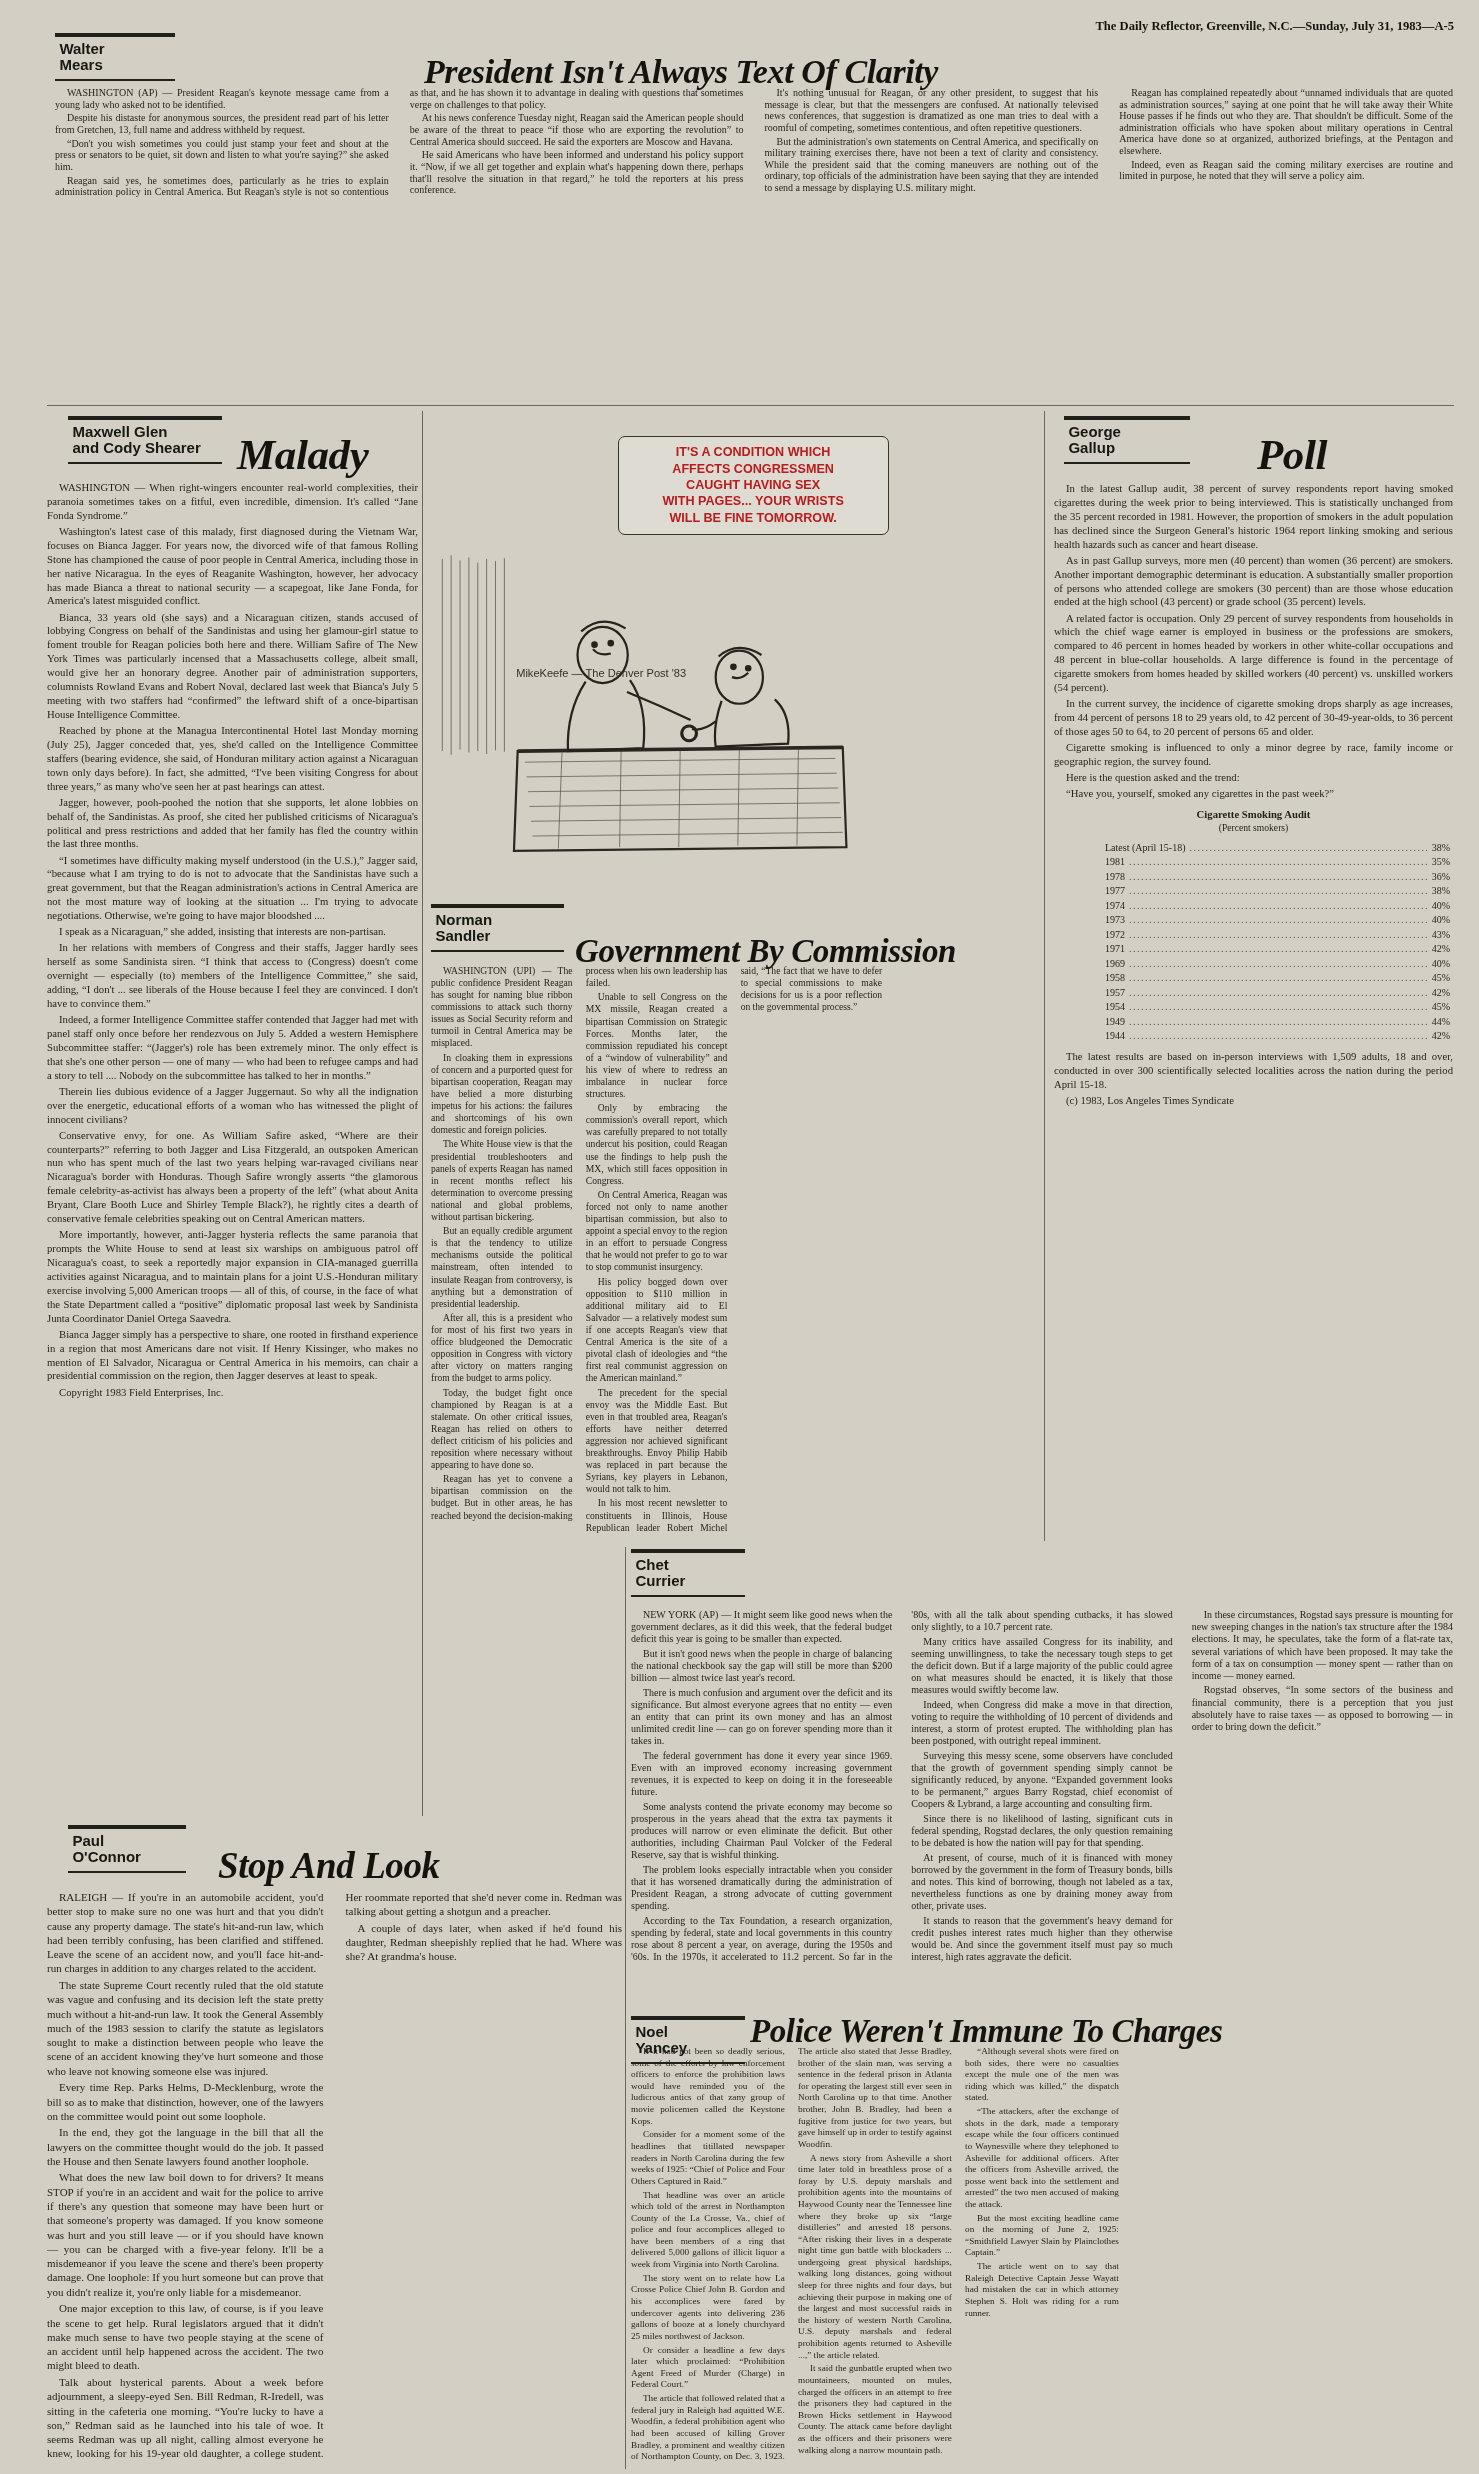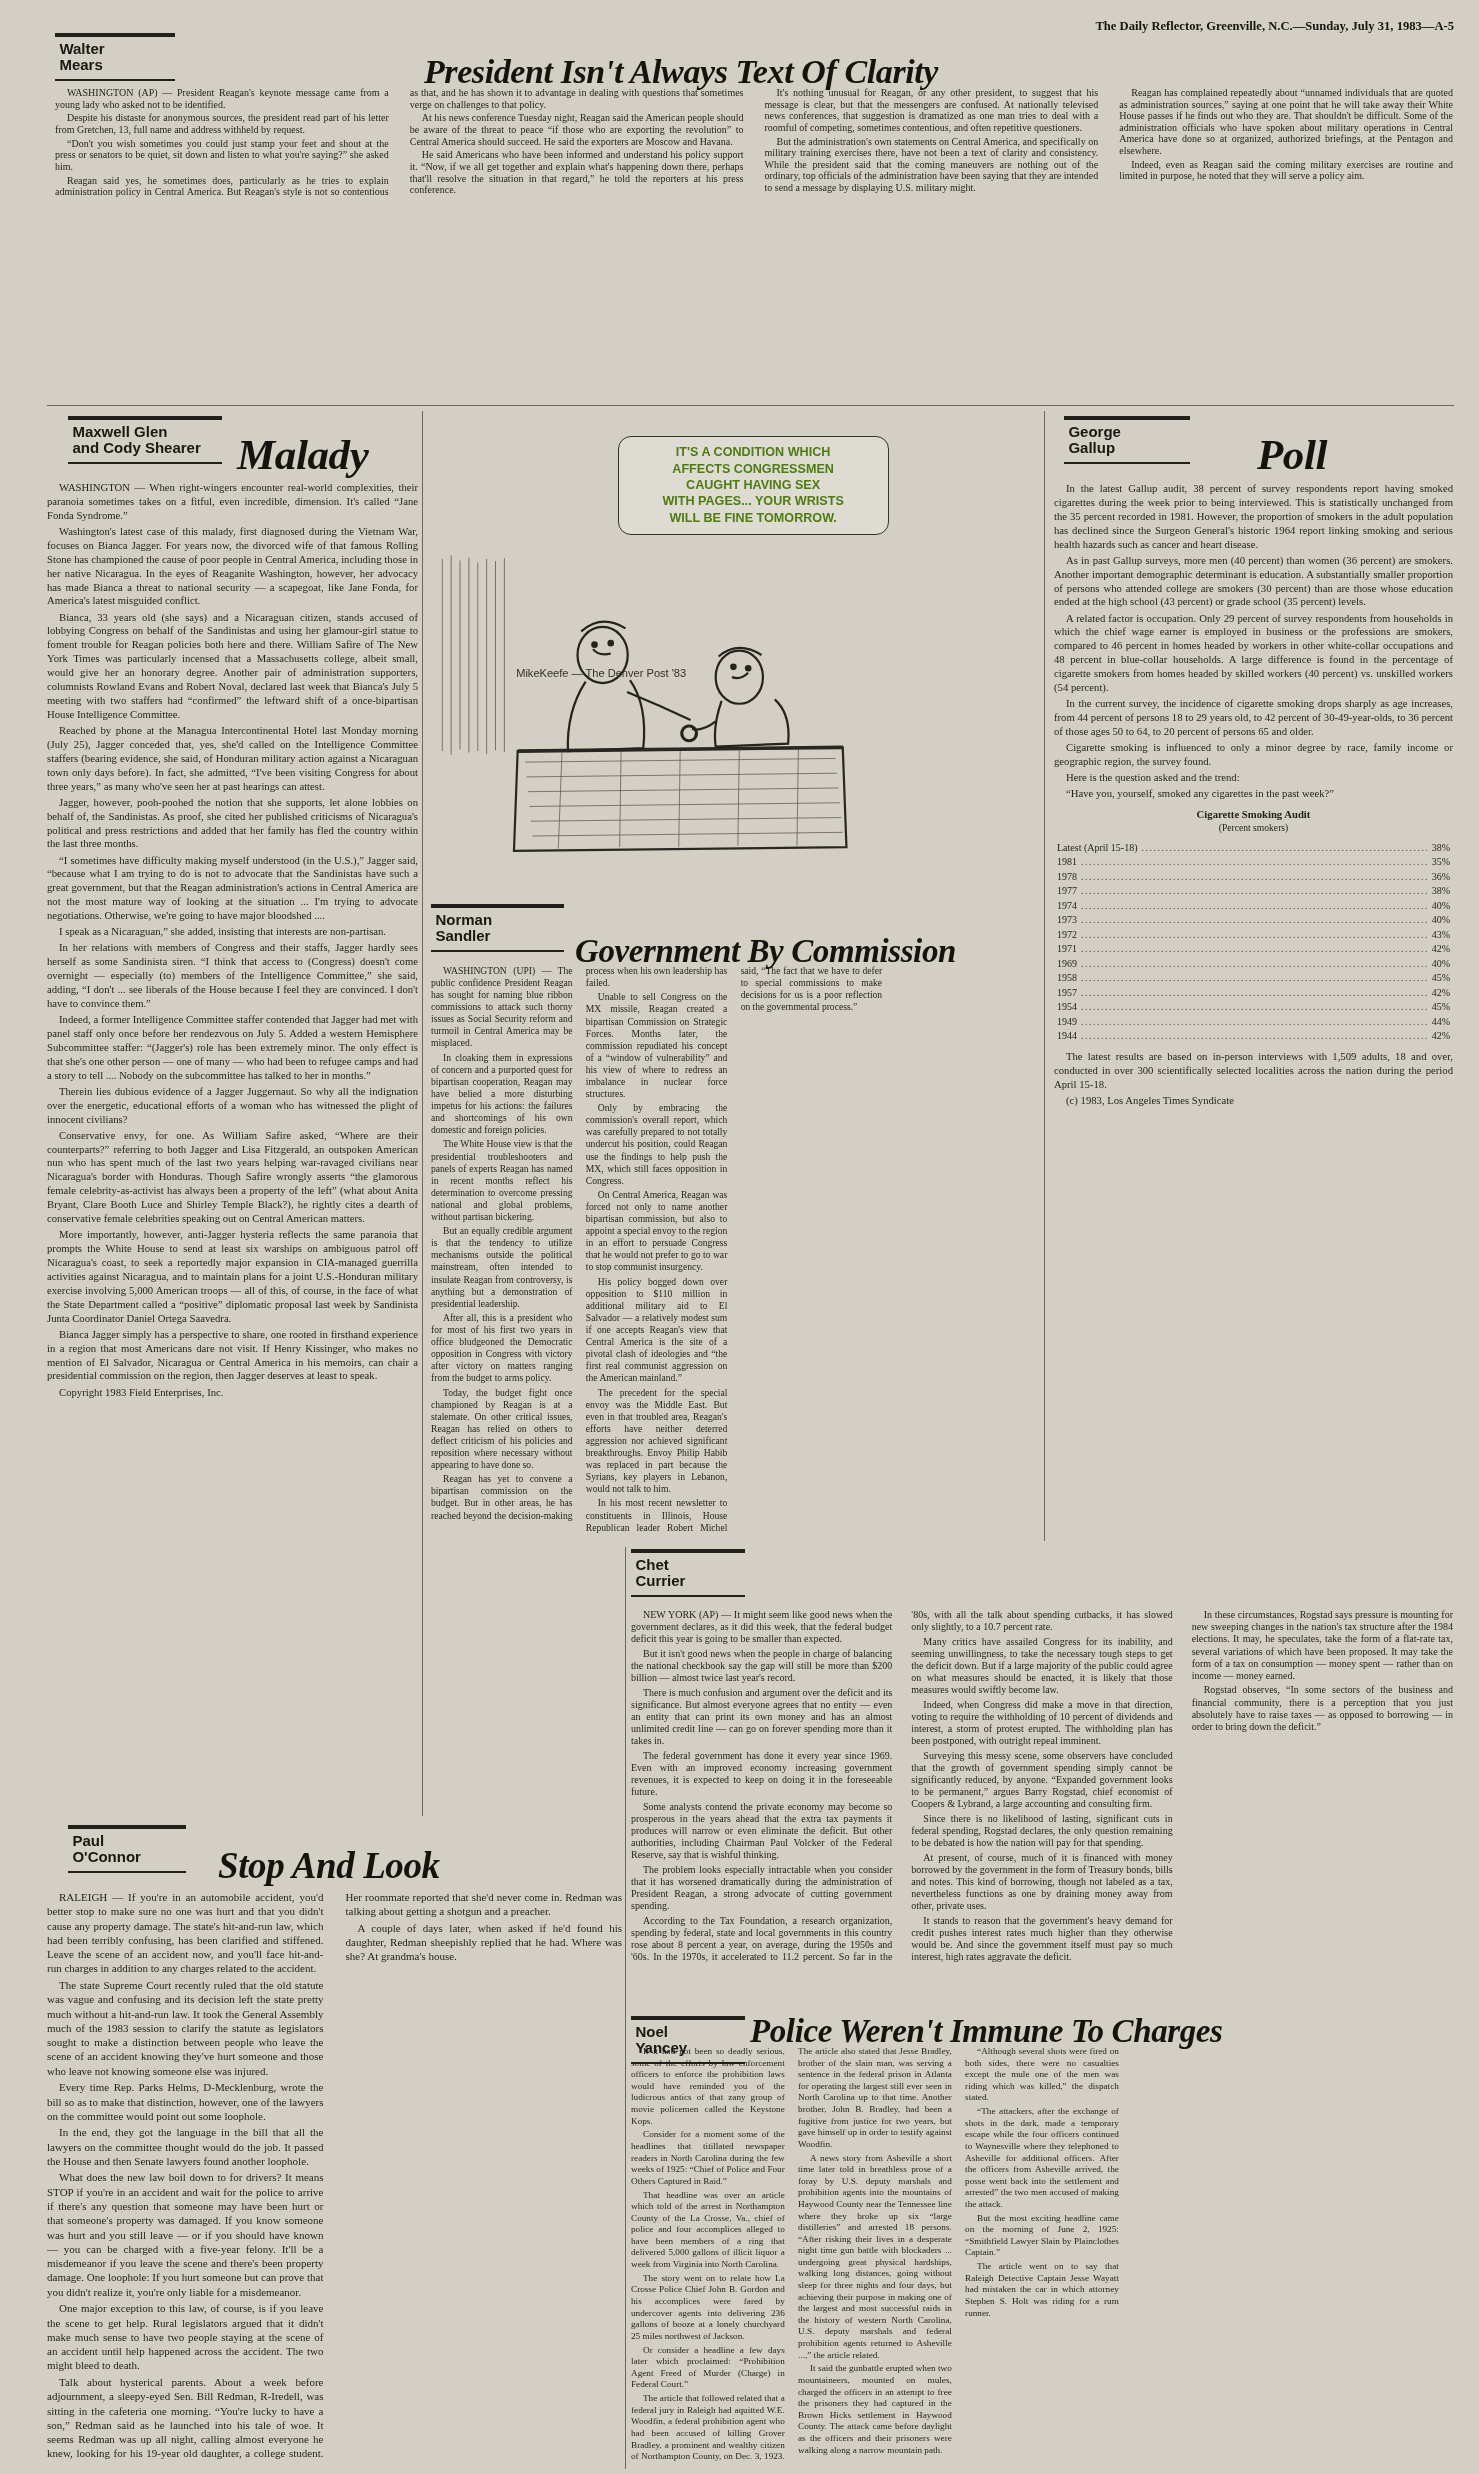--- a/index.html
+++ b/index.html
@@ -28,32 +28,32 @@
   }
   .body-col p { margin:0 0 2.2px; text-indent:12px; }
   .vrule { position:absolute; width:0.7px; background:#6b675c; }
   .hrule { position:absolute; height:0.7px; background:#6b675c; }
 
   
   .cartoon { position:absolute; left:429px; top:433px; width:464px; height:444px; }
   .cartoon-svg { position:absolute; left:0; top:0; width:100%; height:100%; }
   .bubble {
     position:absolute; right:4.4px; top:3px; width:251px;
-    background:#dedbd2; border:1.5px solid #35332c; border-radius:13px;
+    background:#dedbd2; border:1.5px solid #35332c; border-radius:7px;
     padding:7.4px 9px; font-family:"Liberation Sans", sans-serif;
-    font-weight:700; font-size:12.6px; line-height:1.3; text-align:center; color:#4d7c0f;
+    font-weight:700; font-size:12.6px; line-height:1.3; text-align:center; color:#b91c1c;
   }
   .bubble div { margin:0; }
 
   
   .audit-head { text-align:center; font-weight:700; margin-top:7.4px; }
   .audit-sub  { text-align:center; font-size:9.6px; margin-bottom:6px; }
   .audit-rows { margin:0 3px 6px; }
   [data-name="audit-row"] { display:flex; align-items:baseline; font-size:10px; line-height:1.45; }
-  [data-name="audit-row"] .label { flex:1 1 auto; overflow:hidden; white-space:nowrap; }
+  [data-name="audit-row"] .label { flex:1 1 auto; overflow:hidden; white-space:nowrap;margin-left:48px; }
   [data-name="audit-row"] .label::after {
     content:" ..........................................................................................";
     letter-spacing:1.5px; color:#4d4a41;
   }
   [data-name="audit-row"] .value { flex:0 0 auto; padding-left:4.4px; }
   .question-line { margin:3px 0 4.4px; text-indent:12px; }
 </style>
 </head>
 <body>
 

